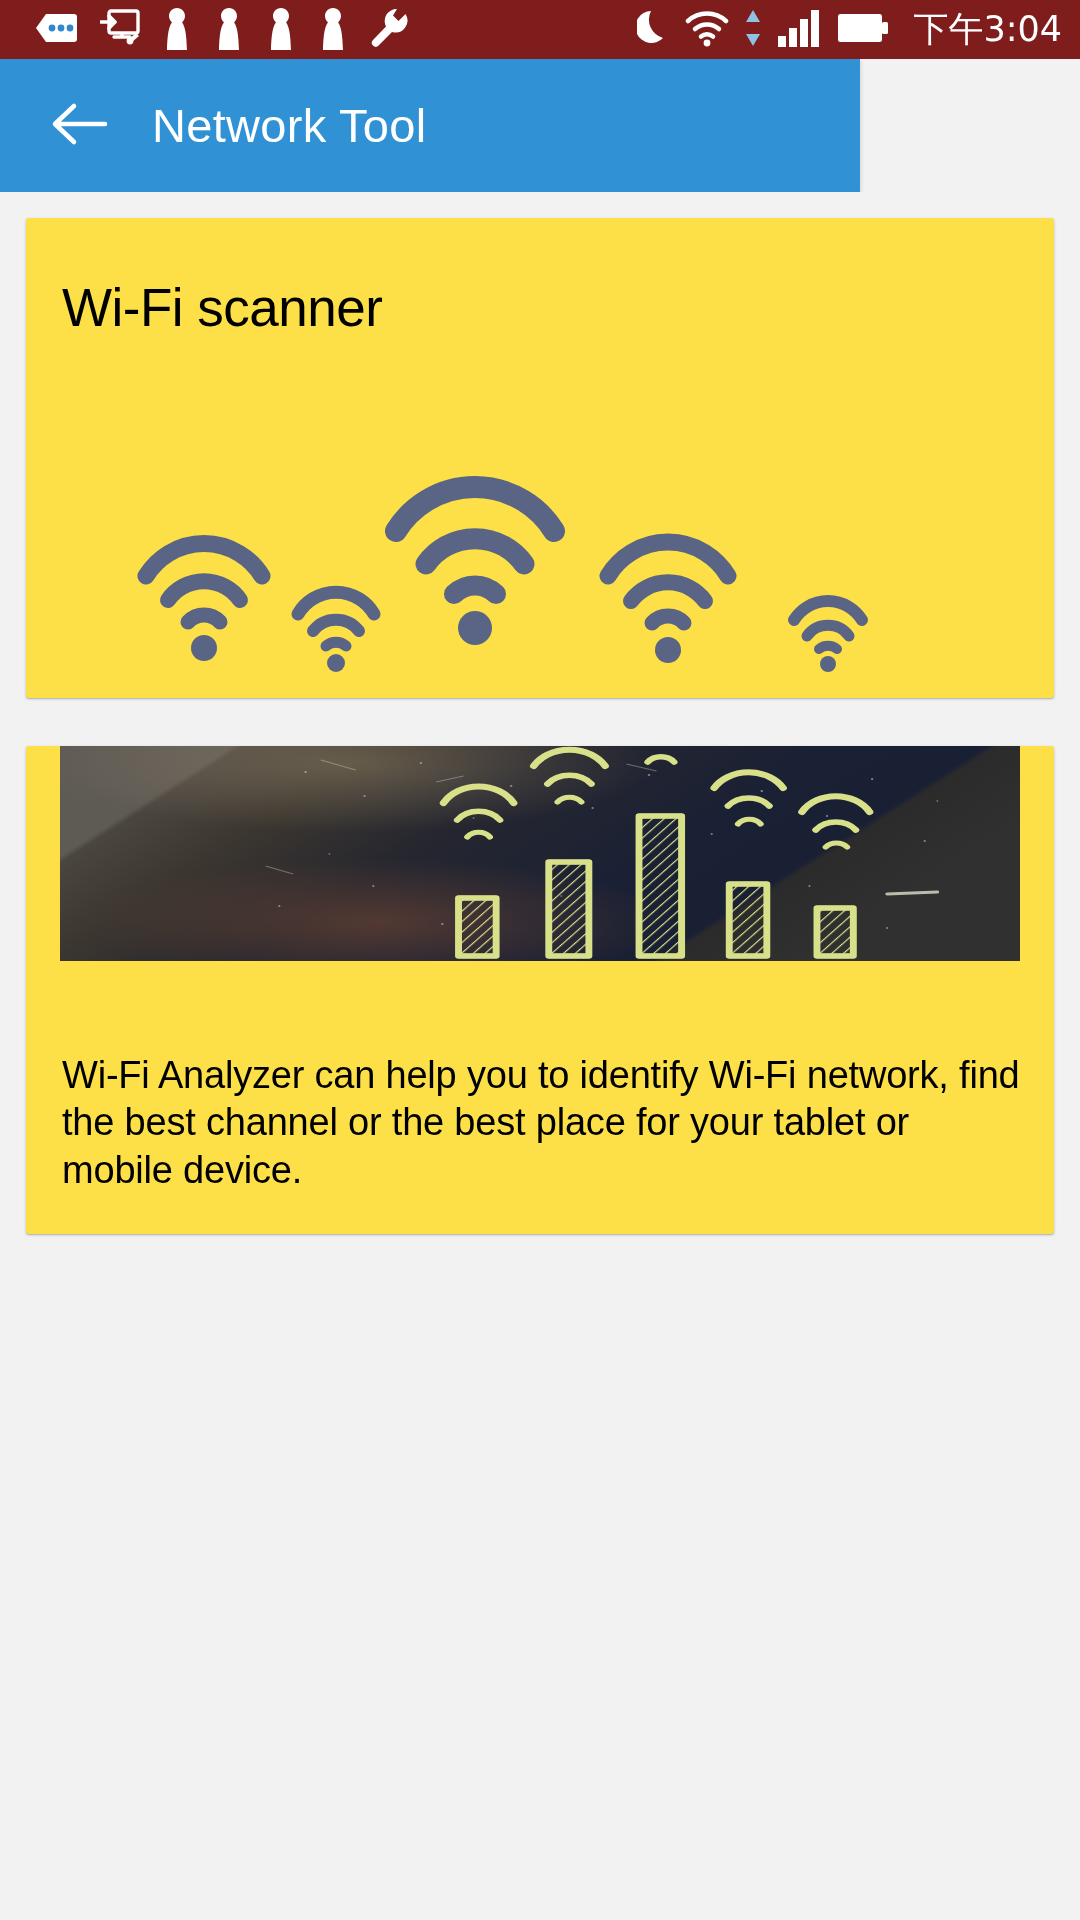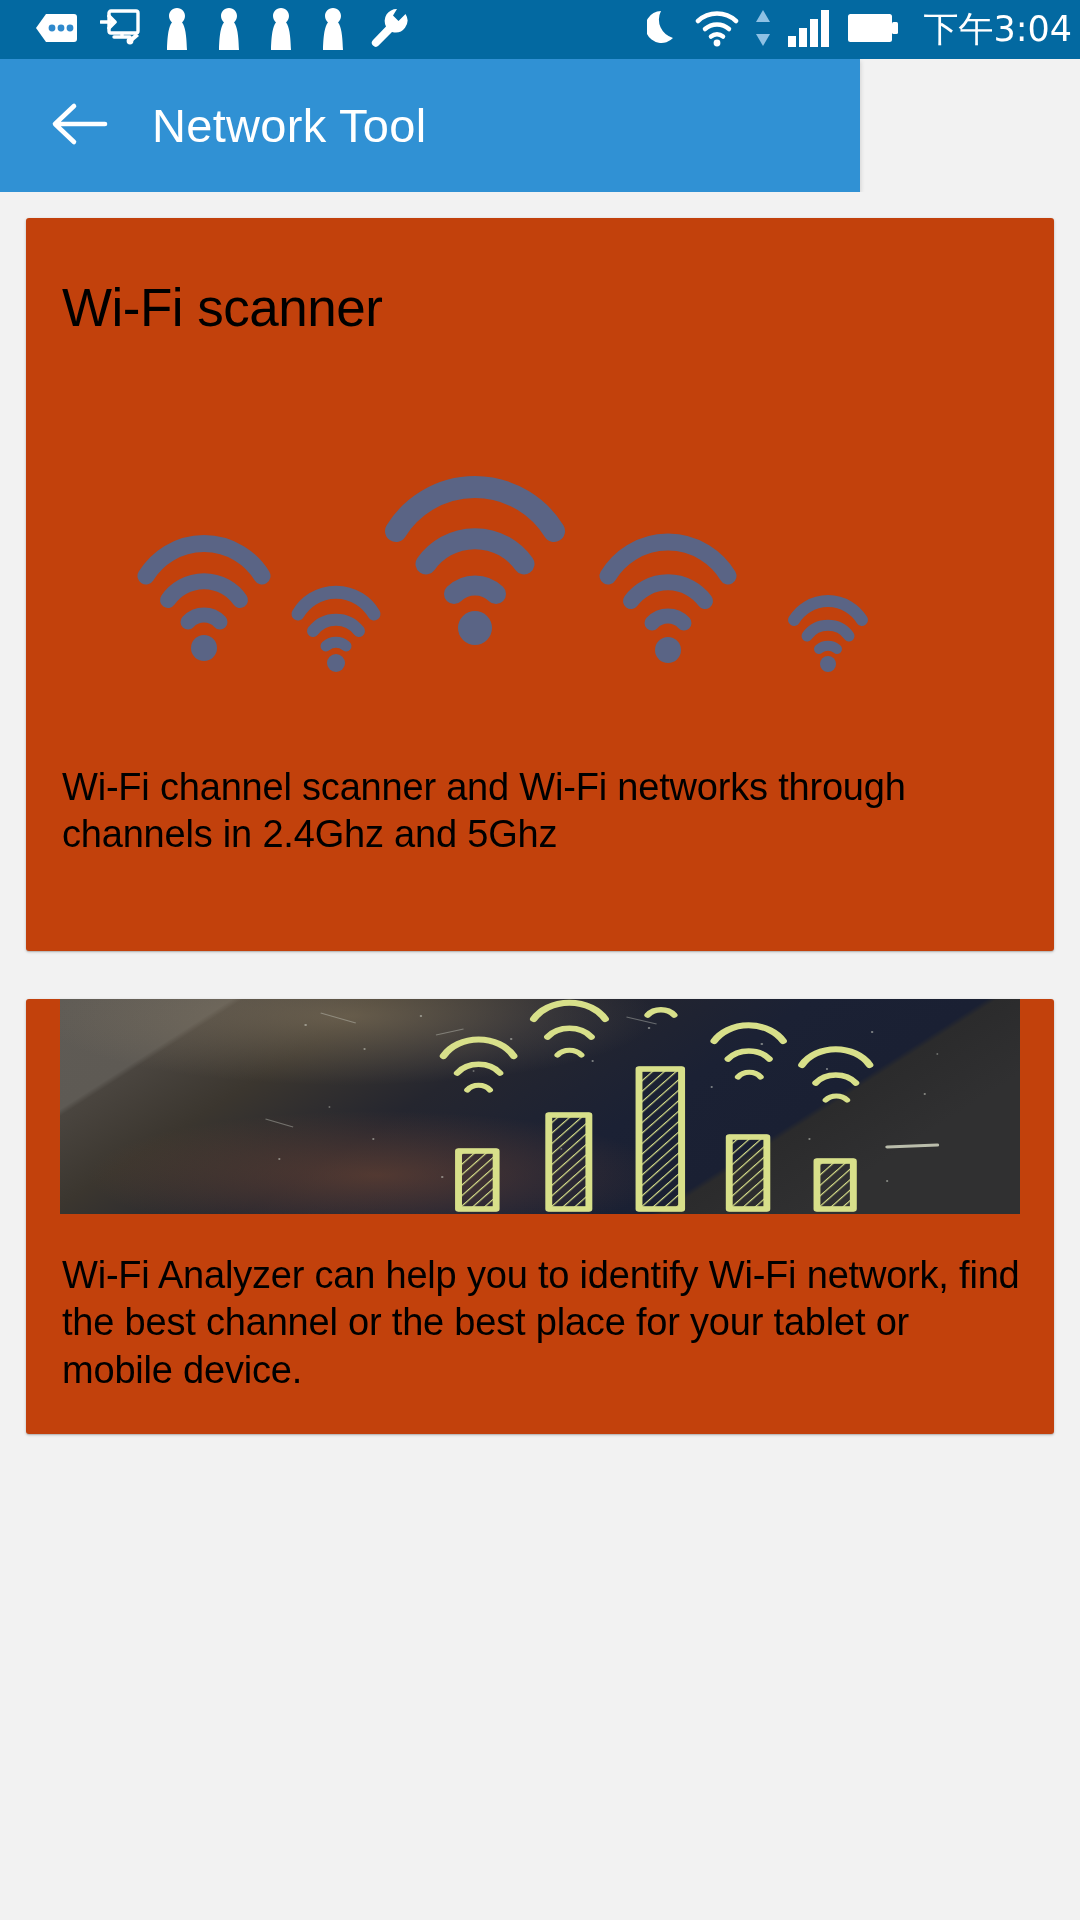--- a/index.html
+++ b/index.html
@@ -7,23 +7,23 @@
     width:1080px; height:1920px;
     background:#f2f2f2;
     font-family:"Liberation Sans", sans-serif;
     overflow:hidden;
   }
 
   
   .statusbar{
     position:relative;
     width:1080px; height:59px;
-    background:#0369a1;
+    background:#7f1d1d;
     display:flex; align-items:center;
-    padding:0 8px 0 34px;
+    padding:0 18px 0 34px;
   }
   .sb-left{ display:flex; align-items:center; gap:22px; flex:1; }
   .sb-right{ display:flex; align-items:center; gap:14px; }
   .sb-ico{ display:block; }
   .sb-time{
     color:#ffffff; font-size:35px; letter-spacing:0px;
     font-family:"DejaVu Sans", sans-serif; margin-left:10px;
     white-space:nowrap;
   }
 
@@ -52,21 +52,21 @@
   
   .content{
     width:1080px;
     height:calc(1920px - 59px - 133px);
     background:#f2f2f2;
     padding:26px 0 0 0;
     overflow:hidden;
   }
 
   .card{
-    background:#c2410c;
+    background:#fde047;
     margin:0 26px 24px 26px;
     border-radius:3px;
     box-shadow:0 1px 3px rgba(0,0,0,.22), 0 1px 1px rgba(0,0,0,.10);
     position:relative;
   }
 
   .card-title{
     font-size:53px;
     color:#000000;
     font-weight:400;
@@ -94,21 +94,21 @@
 
   
   .photo{
     margin:48px 34px 0 34px;
     height:215px;
     position:relative;
     overflow:hidden;
     background:#1b2236;
   }
   .photo svg{ display:block; width:100%; height:100%; }
-  .card2-desc-wrap{ padding-top:38px; padding-bottom:40px; }
+  .card2-desc-wrap{ padding-top:91px; padding-bottom:40px; }
 </style>
 </head>
 <body>
 
 <div class="statusbar">
   <div class="sb-left">
 
     <span class="sb-ico">
       <svg width="44" height="34" viewBox="0 0 44 34">
         <path d="M2 17 L12 3 H40 a3 3 0 0 1 3 3 V28 a3 3 0 0 1 -3 3 H12 Z" fill="#ffffff"></path>
@@ -251,23 +251,20 @@
           <g transform="translate(768,182)">
             <path d="M0 40 A40 40 0 0 1 68 40" stroke-width="12"></path>
             <path d="M13 56 A26 26 0 0 1 55 56" stroke-width="11"></path>
             <path d="M25 69 A14 14 0 0 1 43 69" stroke-width="10"></path>
             <circle cx="34" cy="84" r="8" fill="#5a6485" stroke="none"></circle>
           </g>
         </g>
       </svg>
     </div>
 
-    <div class="card1-desc-wrap">
-      <div class="card-desc">Wi-Fi channel scanner and Wi-Fi networks through channels in 2.4Ghz and 5Ghz</div>
-    </div>
   </div>
 
   <div class="card">
 
     <div class="photo">
       <svg viewBox="0 0 766 215" preserveAspectRatio="none">
         <defs>
           <linearGradient id="bgGrad" x1="0" y1="0" x2="1" y2="0.35">
             <stop offset="0" stop-color="#5f5b55"></stop>
             <stop offset="0.16" stop-color="#5e5a54"></stop>

